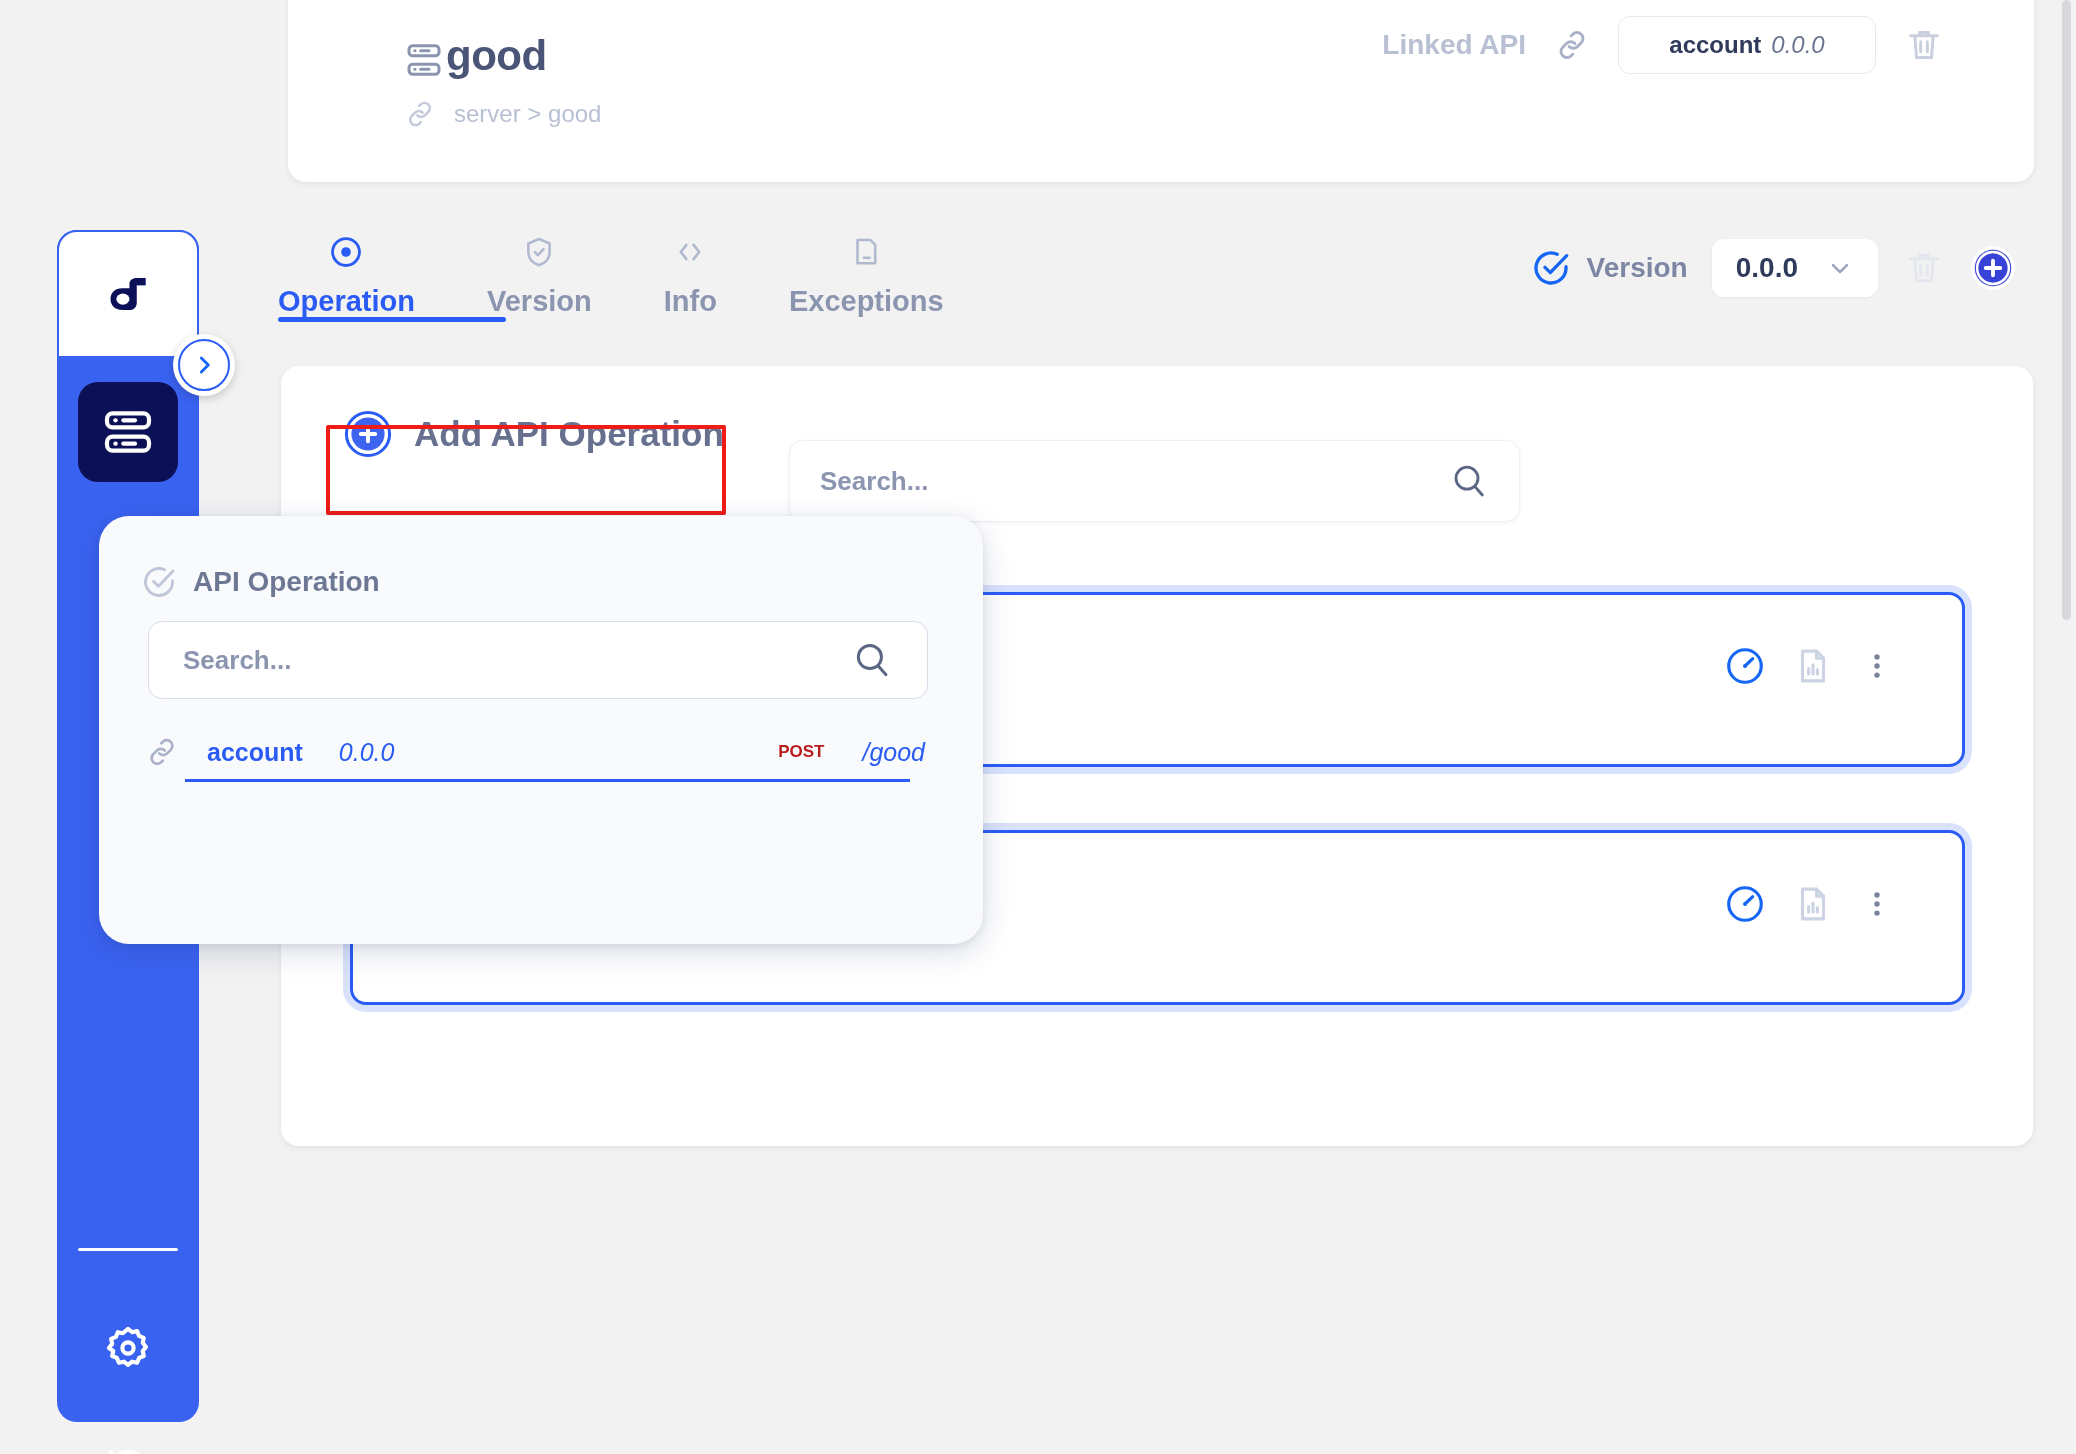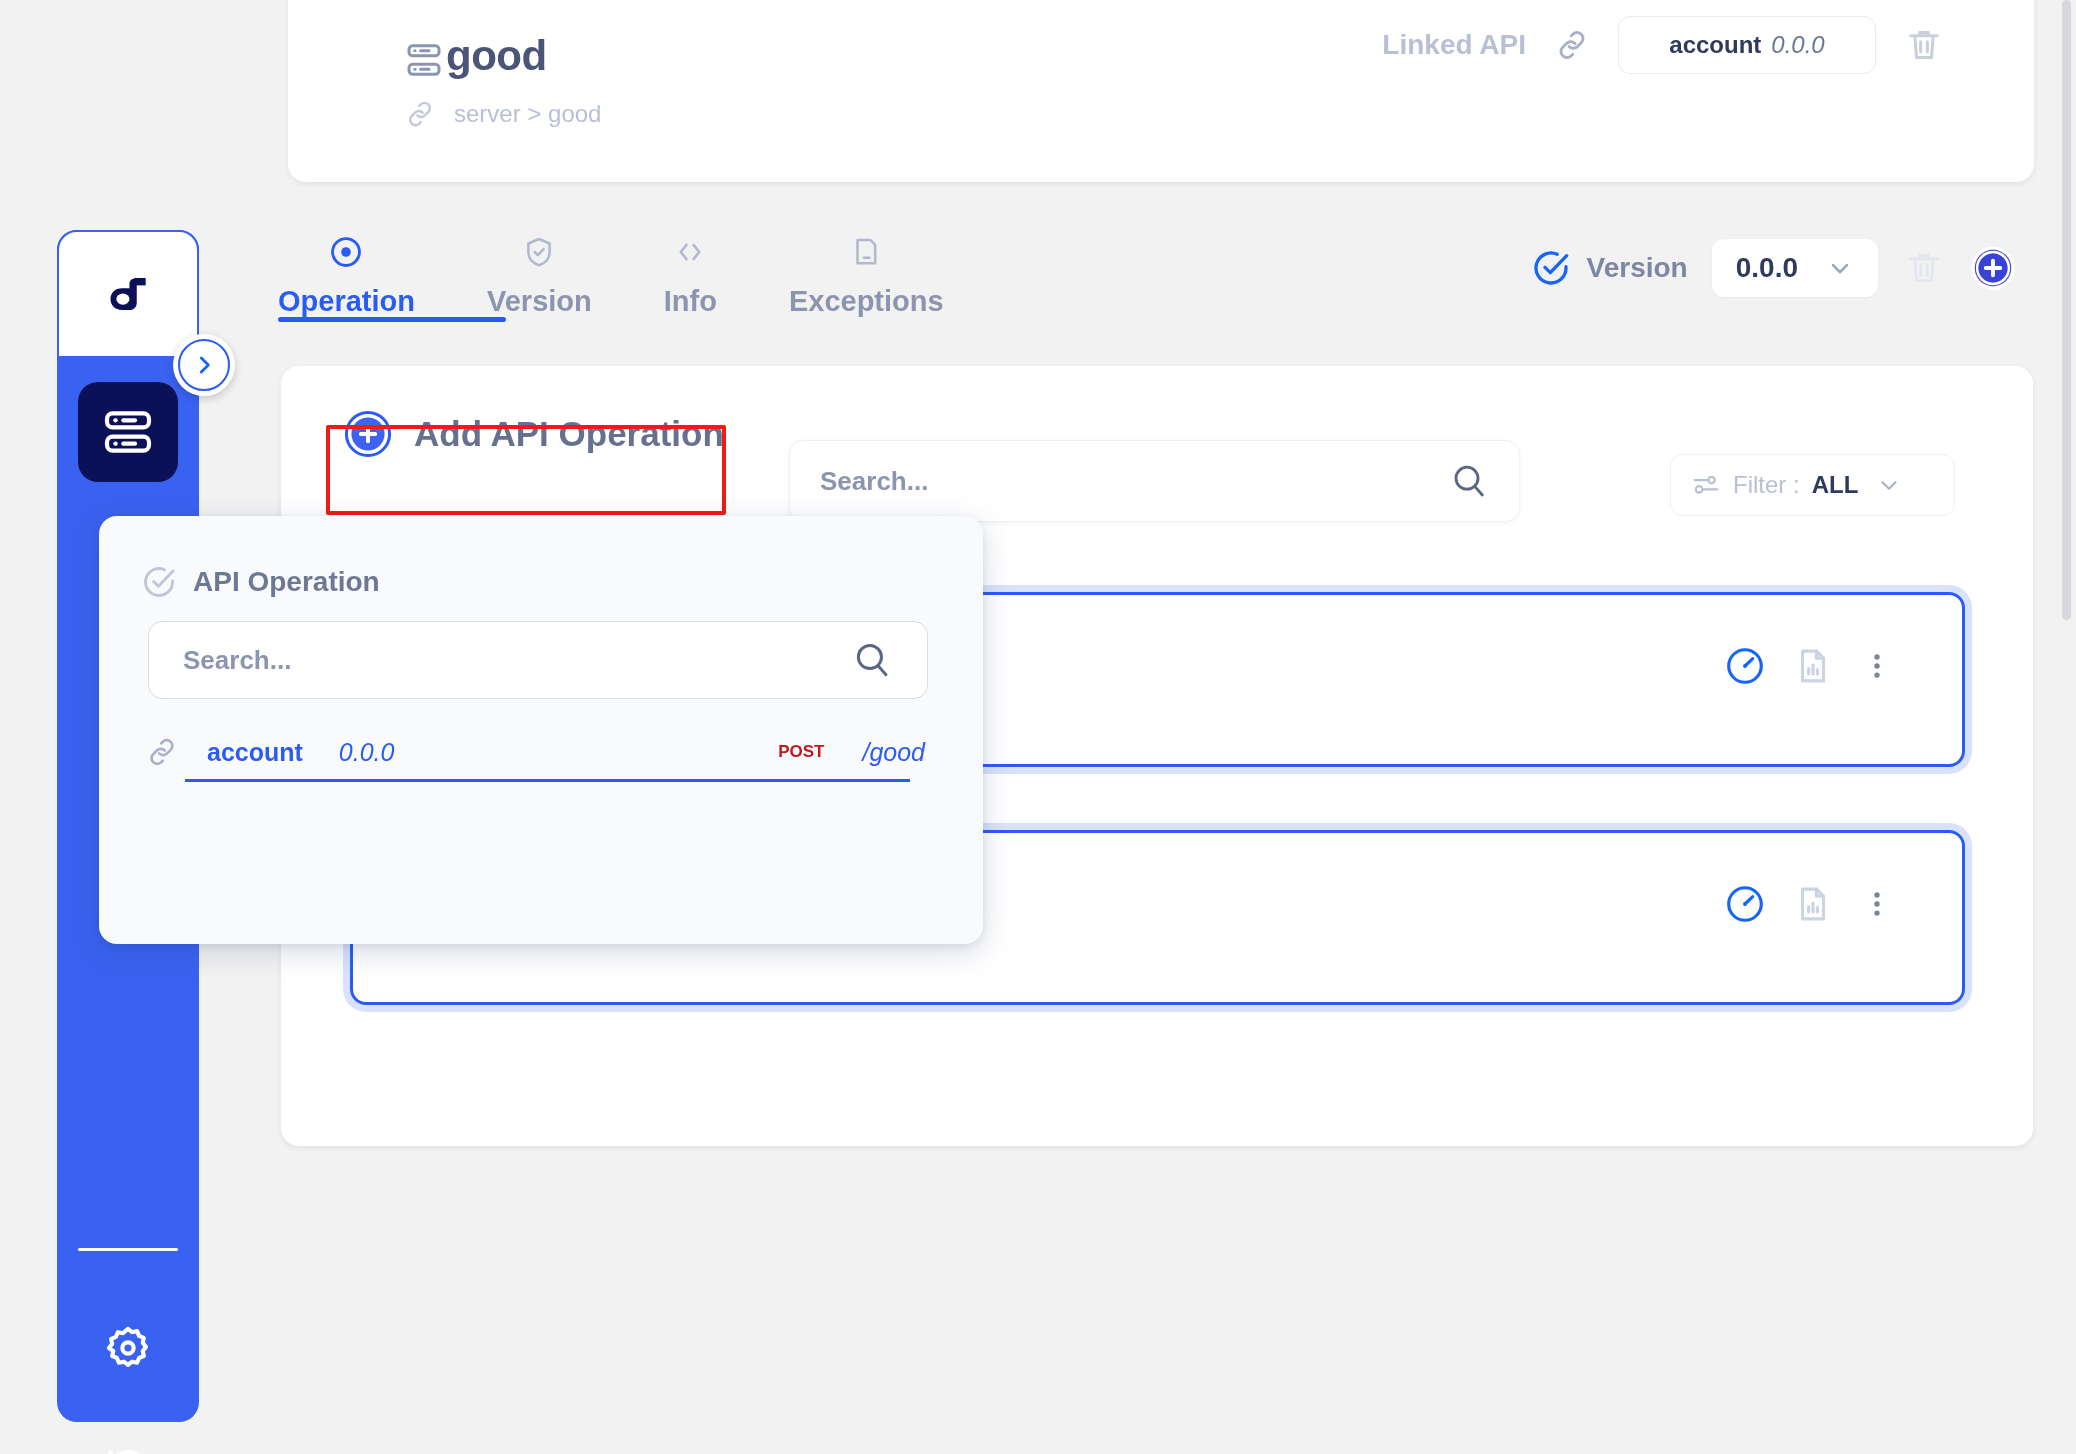--- a/index.html
+++ b/index.html
@@ -119,21 +119,21 @@
     display: flex; align-items: center; justify-content: center; cursor: pointer;
   }
   .toggle-inner {
     width: 52px; height: 52px; border: 2.5px solid #2a5cf5; border-radius: 50%;
     display: flex; align-items: center; justify-content: center;
   }
 
   
   .popup {
     position: absolute; left: 99px; top: 516px; width: 884px; height: 428px;
-    background: #f9fafc; border-radius: 18px;
+    background: #f9fafc; border-radius: 30px;
     box-shadow: 0 8px 30px rgba(40,60,120,0.18), 0 2px 8px rgba(0,0,0,0.08);
     z-index: 40;
   }
   .popup-head { position: absolute; left: 42px; top: 48px; display: flex; align-items: center; gap: 16px; }
   .popup-title { font-size: 28px; font-weight: bold; color: #6d7894; }
   .popup-search {
     position: absolute; left: 49px; top: 105px; width: 780px; height: 78px;
     background: #fff; border: 1.5px solid #d9dde8; border-radius: 14px;
     display: flex; align-items: center; padding: 0 34px;
   }
@@ -304,37 +304,20 @@
   <div class="search-box">
     <span class="search-ph">Search...</span>
     <span>
       <svg width="40" height="40" viewBox="0 0 24 24" fill="none" stroke="#5b6684" stroke-width="1.7" stroke-linecap="round">
         <circle cx="10.8" cy="10.3" r="6.6"></circle>
           <line x1="15.6" y1="15.4" x2="20" y2="20.4"></line>
       </svg>
     </span>
   </div>
 
-  <div class="filter-box">
-    <span>
-      <svg width="30" height="30" viewBox="0 0 24 24" fill="none" stroke="#b9c0d4" stroke-width="1.8" stroke-linecap="round">
-        <line x1="3" y1="8" x2="13" y2="8"></line>
-          <circle cx="16.5" cy="8" r="2.6"></circle>
-        <line x1="10" y1="15.5" x2="21" y2="15.5"></line>
-          <circle cx="6.5" cy="15.5" r="2.6"></circle>
-      </svg>
-    </span>
-    <span class="filter-label">Filter :</span>
-    <span class="filter-value">ALL</span>
-    <span style="margin-left:6px;">
-      <svg width="26" height="26" viewBox="0 0 24 24" fill="none" stroke="#a8b1c8" stroke-width="2" stroke-linecap="round" stroke-linejoin="round">
-        <polyline points="6,9.5 12,15.5 18,9.5"></polyline>
-      </svg>
-    </span>
-  </div>
 
   <div class="op-card" id="op-card-1">
     <div class="op-icons">
       <span>
         <svg width="42" height="42" viewBox="0 0 24 24" fill="none" stroke="#1566f5" stroke-width="1.8" stroke-linecap="round">
           <circle cx="12" cy="12" r="9.3"></circle>
             <path d="M12 12 16.4 7.8"></path>
             <circle cx="12" cy="12" r="1.1" fill="#1566f5" stroke="none"></circle>
         </svg>
       </span>

